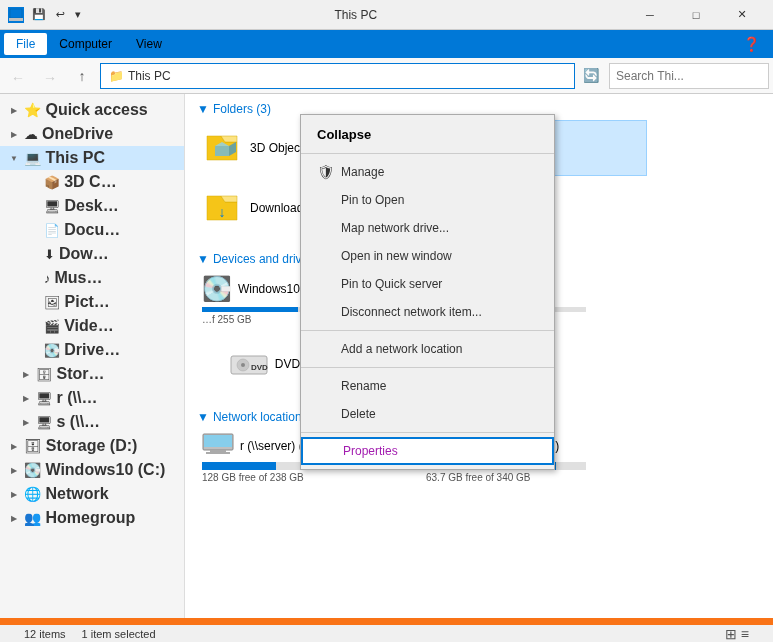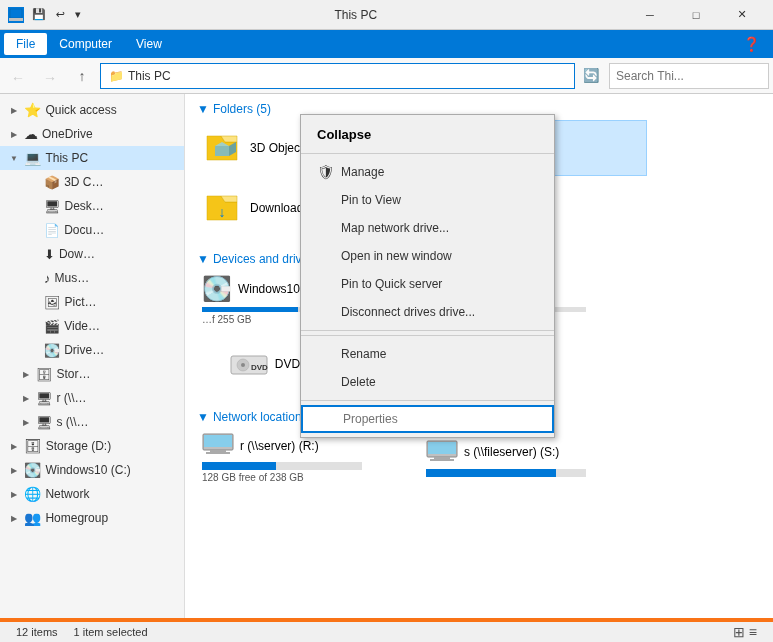--- a/index.html
+++ b/index.html
@@ -28,21 +28,21 @@
     
     .menu-bar {
       height: 28px;
       background: #0078d7;
       display: flex;
       align-items: center;
       padding: 14px 4px;
     }
     .menu-tab {
       padding: 4px 12px;
-      color: #ffffff;
+      color: #000000;
       cursor: pointer;
       font-size: 12px;
       border-radius: 2px;
     }
     .menu-tab.active { background: #fff; color: #0078d7; }
     .menu-bar-right { margin-left: auto; }
     .help-icon { color: #fff; font-size: 14px; padding: 2px 8px; cursor: pointer; }
 
     
     .address-bar {
@@ -86,21 +86,21 @@
       padding: 4px 0;
     }
     .sidebar-item {
       display: flex; align-items: center; height: 24px;
       padding-left: 8px; cursor: pointer; gap: 4px;
       color: #333;
     }
     .sidebar-item.selected { background: #cce8ff; }
     .sidebar-item .chevron { font-size: 8px; color: #666; width: 12px; text-align: center; }
     .sidebar-item .item-icon { font-size: 14px; }
-    .sidebar-item .item-label { font-size: 12px; }
+    .sidebar-item .item-label { font-size: 16px; font-weight: bold; }
     .sidebar-indent-2 { padding-left: 32px; }
 
     
     .content {
       flex: 1;
       background: #fff;
       overflow-y: auto;
       position: relative;
     }
 
@@ -148,34 +148,34 @@
       padding: 4px 0;
     }
     .ctx-item {
       height: 28px; display: flex; align-items: center;
       padding: 0 16px; cursor: pointer; gap: 8px;
       font-size: 12px; color: #333;
     }
     .ctx-item.highlighted {
       background: #fff;
       border: 2px solid #0078d7;
-      color: #737373;
+      color: #a21caf;
     }
     .ctx-separator { height: 1px; background: #ccc; margin: 4px 0; }
     .ctx-collapse { font-weight: 600; font-size: 13px; padding: 0 16px; height: 30px; display: flex; align-items: center; cursor: pointer; }
     .ctx-icon { font-size: 14px; width: 16px; text-align: center; }
 
     
     .status-bar {
       height: 24px;
       background: #f0f0f0;
-      border-top: 4px solid #f97316;
+      border-top: 7px solid #f97316;
       display: flex;
       align-items: center;
-      padding: 0 16px;
+      padding: 0 24px;
       font-size: 11px;
       color: #333;
     }
     .status-bar .status-right { margin-left: auto; display: flex; gap: 4px; }
     .view-btn { font-size: 14px; cursor: pointer; color: #555; }
 
     
     .sidebar::-webkit-scrollbar, .content::-webkit-scrollbar { width: 8px; }
     .sidebar::-webkit-scrollbar-track, .content::-webkit-scrollbar-track { background: #f0f0f0; }
     .sidebar::-webkit-scrollbar-thumb, .content::-webkit-scrollbar-thumb { background: #c0c0c0; }
@@ -313,21 +313,21 @@
       <span class="chevron">▶</span>
       <span class="item-icon">👥</span>
       <span class="item-label">Homegroup</span>
     </div>
   </div>
 
   <div class="content" style="position:relative">
 
     <div class="section-header">
       <span>▼</span>
-      <span>Folders (5)</span>
+      <span>Folders (3)</span>
     </div>
 
     <div class="folders-grid">
 
       <div class="folder-item">
         <div style="position:relative;width:40px;height:40px;display:flex;align-items:center;justify-content:center;">
           <svg width="38" height="32" viewBox="0 0 38 32">
             <polygon points="4,28 34,28 34,10 22,10 18,4 4,4" fill="#f5c518" stroke="#d4a800" stroke-width="0.5"></polygon>
             <polygon points="18,4 34,4 34,10 22,10" fill="#fce382" stroke="#d4a800" stroke-width="0.5"></polygon>
             <rect x="12" y="14" width="14" height="10" fill="#6bb8e0" opacity="0.8"></rect>
@@ -452,51 +452,56 @@
               <rect x="2" y="2" width="28" height="12" fill="#87ceeb"></rect>
               <rect x="8" y="17" width="16" height="2" fill="#aaa"></rect>
               <rect x="4" y="19" width="24" height="2" fill="#aaa"></rect>
             </svg>
           </span>
           <span>s (\\fileserver) (S:)</span>
         </div>
         <div class="progress-bar-bg">
           <div class="progress-bar-fill" style="width:81%;background:#0078d7"></div>
         </div>
+        <span class="device-info">63.7 GB free of 340 GB</span>
       </div>
     </div>
 
     <div class="context-menu">
       <div class="ctx-collapse">Collapse</div>
       <div class="ctx-separator"></div>
       <div class="ctx-item">
         <span class="ctx-icon">🛡</span>
         <span>Manage</span>
       </div>
       <div class="ctx-item">
         <span class="ctx-icon"> </span>
-        <span>Pin to View</span>
+        <span>Pin to Open</span>
       </div>
       <div class="ctx-item">
         <span class="ctx-icon"> </span>
         <span>Map network drive...</span>
       </div>
       <div class="ctx-item">
         <span class="ctx-icon"> </span>
         <span>Open in new window</span>
       </div>
       <div class="ctx-item">
         <span class="ctx-icon"> </span>
         <span>Pin to Quick server</span>
       </div>
       <div class="ctx-item">
         <span class="ctx-icon"> </span>
-        <span>Disconnect drives drive...</span>
+        <span>Disconnect network item...</span>
       </div>
       <div class="ctx-separator"></div>
+      <div class="ctx-item">
+        <span class="ctx-icon"> </span>
+        <span>Add a network location</span>
+      </div>
       <div class="ctx-separator"></div>
       <div class="ctx-item">
         <span class="ctx-icon"> </span>
         <span>Rename</span>
       </div>
       <div class="ctx-item">
         <span class="ctx-icon"> </span>
         <span>Delete</span>
       </div>
       <div class="ctx-separator"></div>

